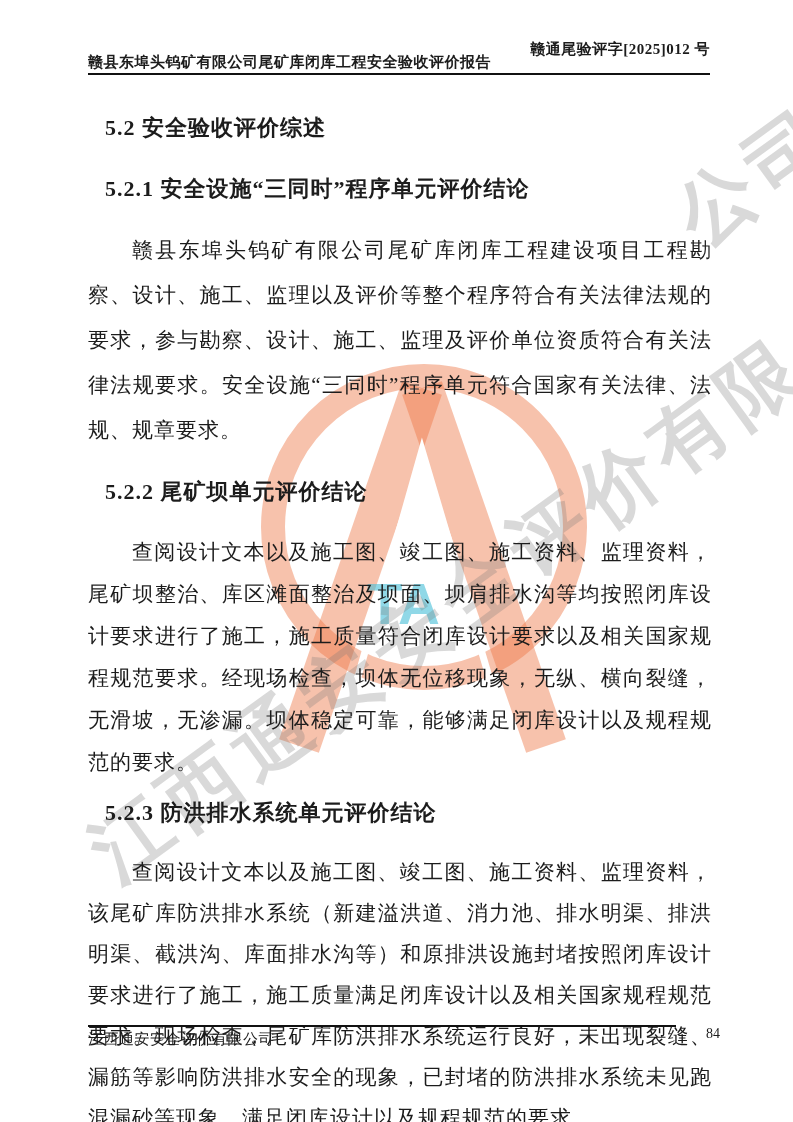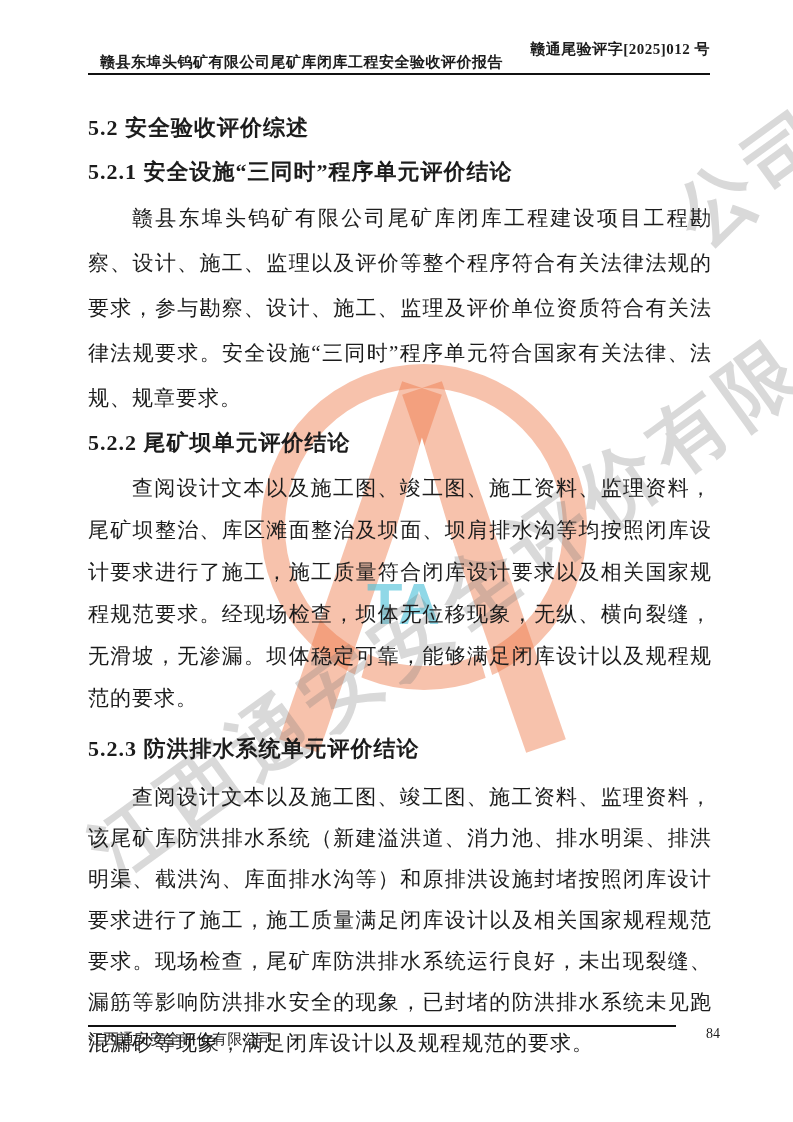--- a/index.html
+++ b/index.html
@@ -8,21 +8,21 @@
     width:793px; height:1122px;
     margin:0 auto;
     background:#ffffff;
     overflow:hidden;
     font-family:"Liberation Serif","DejaVu Serif",serif;
     color:#1c1c1c;
   }
 
   
   .hdr-left {
-    position:absolute; left:100px; top:53px;
+    position:absolute; left:88px; top:53px;
     font-size:15px; font-weight:bold; letter-spacing:.5px;
     white-space:nowrap;
   }
   .hdr-right {
     position:absolute; right:83px; top:40px;
     font-size:15px; font-weight:bold; letter-spacing:.5px;
     white-space:nowrap;
   }
   .hdr-rule {
     position:absolute; left:88px; top:73px;
@@ -67,21 +67,21 @@
   .para {
     font-size:21px; line-height:46px;
     letter-spacing:1px;
     text-align:justify;
     margin:0;
   }
   .para.indent { text-indent:44px; }
   .h2, .h3 {
     font-size:22px; font-weight:bold;
     line-height:44px; letter-spacing:1px;
-    margin:0;
+    margin:17px;
   }
   .h2 { margin-top:8px; }
   .p521 { margin-top:2px; line-height:45px; }
   .p522 { margin-top:2px; line-height:42px; }
   .h523 { margin-top:8px; }
   .p523 { margin-top:6px; line-height:41px; }
 
   
   .ftr-rule {
     position:absolute; left:88px; top:1025px;

